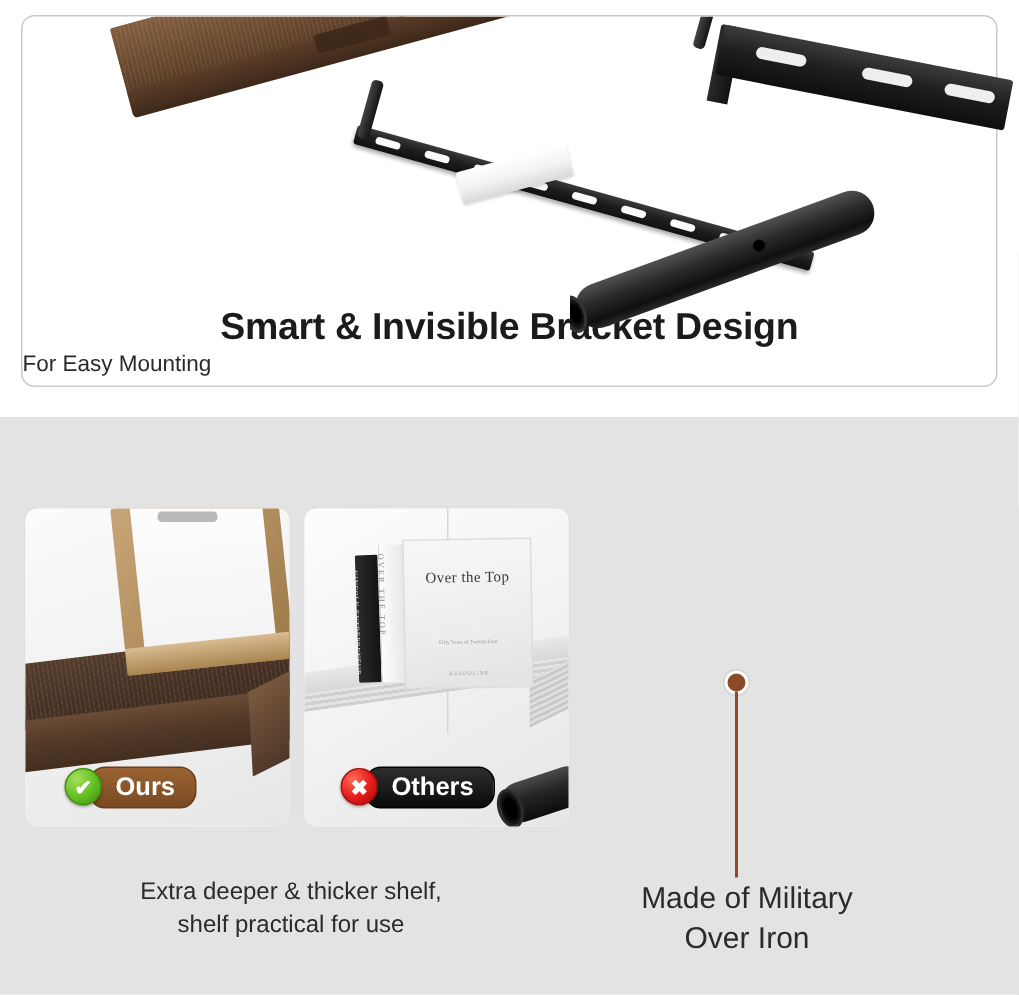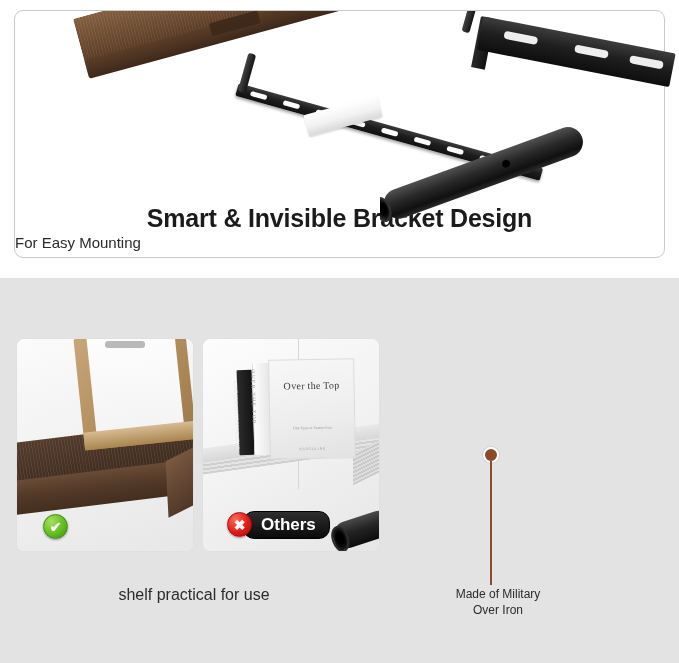--- a/index.html
+++ b/index.html
@@ -296,21 +296,21 @@
     position:absolute; left:483px; top:447px; width:16px; height:16px;
     border-radius:50%; background:#8c4a28; border:2px solid #ffffff;
     box-shadow:0 0 0 1px rgba(0,0,0,.08);
   }
   .callout-line {
     position:absolute; left:490px; top:461px; width:1.5px; height:124px;
     background:#8c4a28;
   }
   #caption-right {
     position:absolute; left:378px; top:586px; width:240px;
-    text-align:center; font-size:12px; color:#2b2b2b; line-height:1.35;
+    text-align:center; font-size:20px; color:#2b2b2b; line-height:1.35;
   }
 </style>
 </head>
 <body>
 
 <section id="hero-section">
   <div id="hero-card">
 
     <div id="hero-photo">
 
@@ -355,20 +355,21 @@
       <div class="ours-shelf-edge"></div>
       <div class="frame">
         <div class="frame-outer"></div>
         <div class="frame-inner"></div>
         <div class="frame-bevel"></div>
       </div>
       <div class="frame-hw"></div>
     </div>
     <div class="badge" id="badge-ours">
       <span class="badge-mark mark-check">✔</span>
+      <span class="badge-pill pill-ours">Ours</span>
     </div>
   </div>
 
   <div class="panel" id="panel-others">
     <div class="others-bg">
       <div class="wall-corner"></div>
       <div class="others-shelf-top"></div>
       <div class="others-shelf-edge"></div>
       <div class="others-shelf-side"></div>
 
@@ -385,20 +386,21 @@
       </div>
       <div class="tube-peek"></div>
     </div>
     <div class="badge" id="badge-others">
       <span class="badge-mark mark-cross">✖</span>
       <span class="badge-pill pill-others">Others</span>
     </div>
   </div>
 
   <div id="caption-left">
+    <div>Extra deeper &amp; thicker shelf,</div>
     <div>shelf practical for use</div>
   </div>
 </section>
 
 <div id="bracket-photo">
   <div class="plate-flange"></div>
   <div class="plate">
     <div class="plate-slot" style="left:24px;"></div>
     <div class="plate-slot" style="left:96px;"></div>
     <div class="plate-slot" style="left:152px;"></div>

